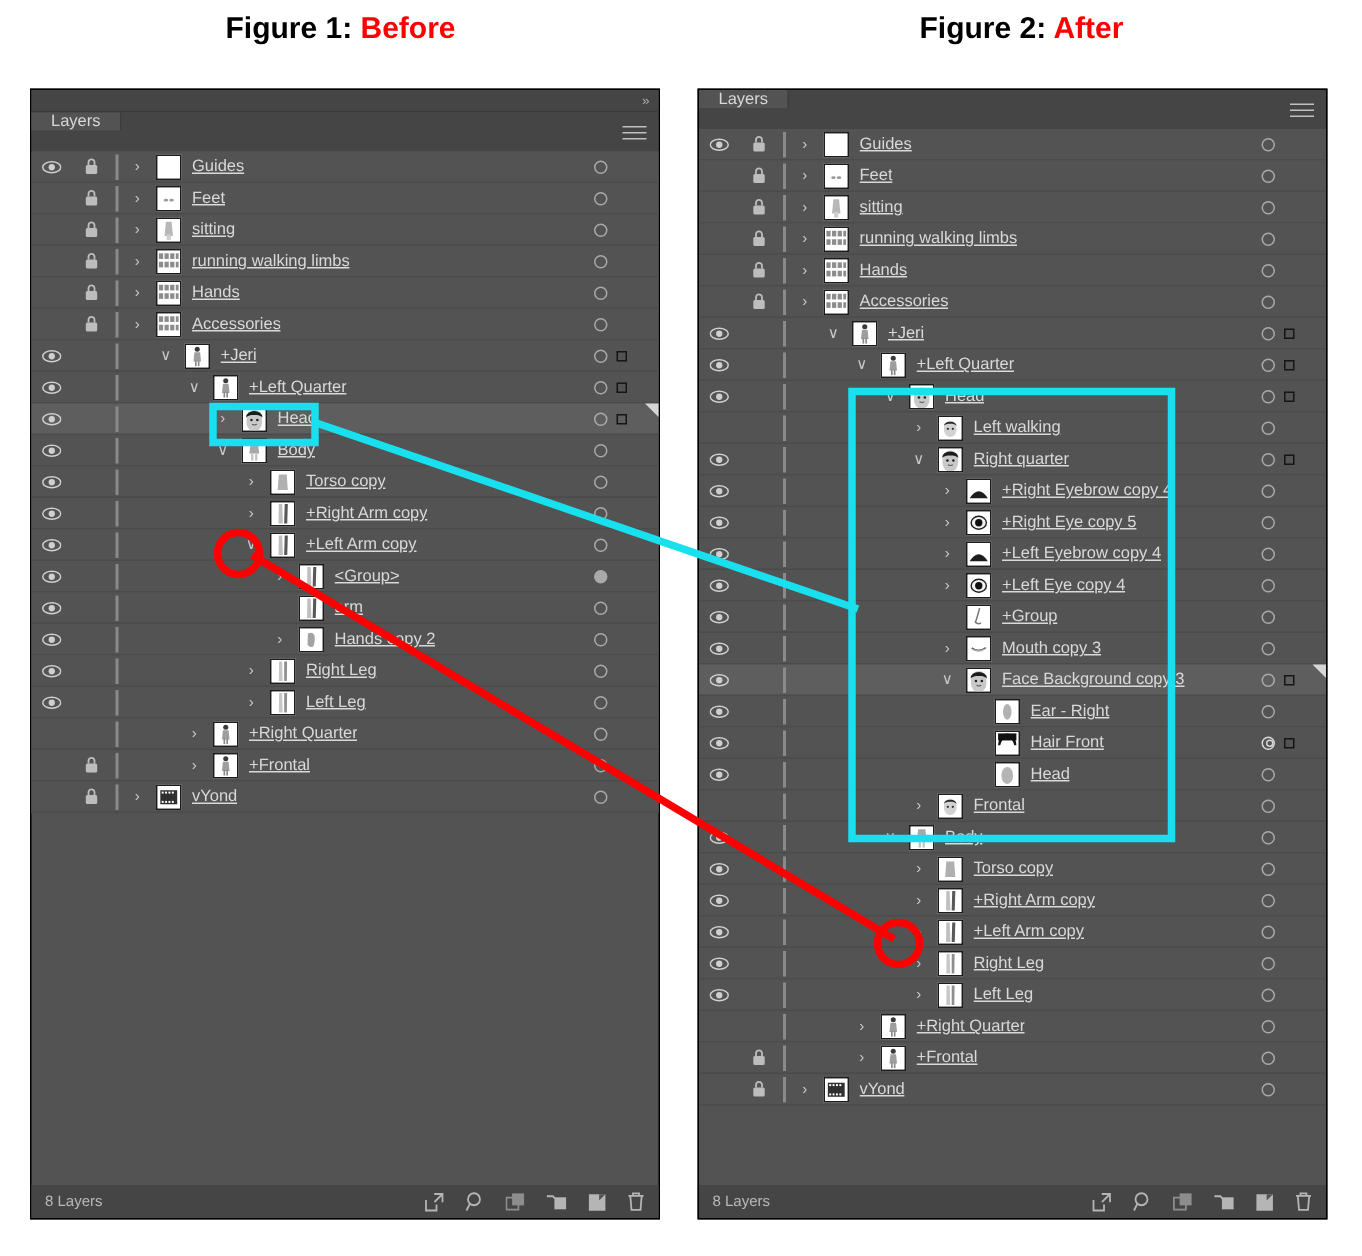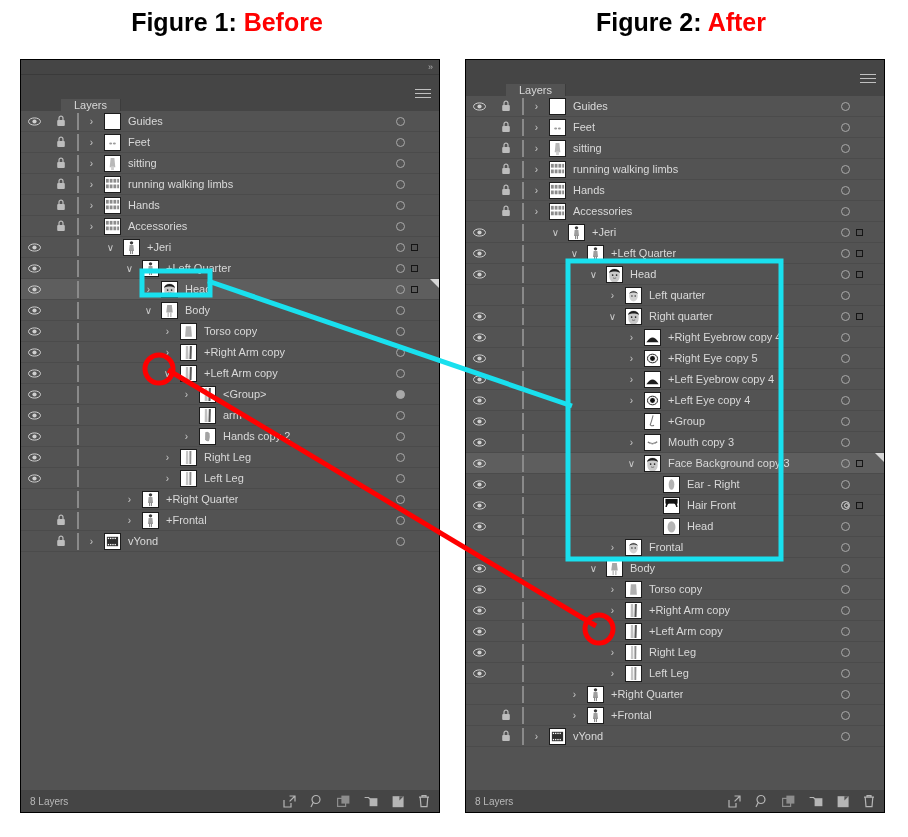--- a/index.html
+++ b/index.html
@@ -1,19 +1,19 @@
 <!DOCTYPE html>
 <html><head>
 <meta charset="utf-8">
 <style>
   html,body{margin:0;padding:0;background:#ffffff;}
   body{width:908px;height:837px;font-family:"Liberation Sans",sans-serif;position:relative;overflow:hidden;}
 
   .figure-title{
-    position:absolute;top:8px;font-size:25px;font-weight:bold;color:#000000;
+    position:absolute;top:8px;font-size:20px;font-weight:bold;color:#000000;
     text-align:center;white-space:nowrap;letter-spacing:0px;
   }
   .figure-title .accent{color:#ff0000;}
   #fig1-title{left:0;width:454px;}
   #fig2-title{left:454px;width:454px;}
 
   .panel{
     position:absolute;background:#535353;border:1px solid #000;box-sizing:border-box;
     font-size:11px;color:#d4d4d4;
   }
@@ -21,21 +21,21 @@
   #panel-after{left:465px;top:59px;width:420px;height:754px;}
 
   .collapse-bar{
     height:14px;background:#454545;position:relative;border-bottom:1px solid #3a3a3a;
   }
   .collapse-bar .chev{
     position:absolute;right:6px;top:1px;font-size:9px;color:#b0b0b0;line-height:12px;
   }
 
   .tabrow{
-    height:36px;background:#454545;display:flex;align-items:flex-end;position:relative;padding-left:40px;
+    height:26px;background:#454545;display:flex;align-items:flex-start;position:relative;
   }
   .tab{
     background:#535353;color:#d8d8d8;font-size:11px;display:flex;align-items:center;
     padding:0 13px;border-right:1px solid #3c3c3c;
   }
   .tab-filler{flex:1;background:#454545;}
   .menu-icon{
     position:absolute;right:8px;top:0;bottom:0;display:flex;flex-direction:column;
     justify-content:center;gap:3px;width:16px;
   }
@@ -67,21 +67,21 @@
   }
   .twisty.empty{color:transparent;}
 
   .thumb{
     width:17px;height:17px;flex:0 0 17px;border:1px solid #1c1c1c;background:#ffffff;
     margin-right:7px;overflow:hidden;position:relative;box-sizing:border-box;
   }
   .thumb svg{display:block;width:100%;height:100%;}
 
   .lname{
-    font-size:11px;color:#d9d9d9;white-space:nowrap;overflow:hidden;text-overflow:clip;
+    font-size:11px;color:#d9d9d9;white-space:nowrap;overflow:hidden;text-overflow:clip;text-decoration:underline;
   }
 
   .ring{
     width:9px;height:9px;border:1.5px solid #a9a9a9;border-radius:50%;box-sizing:border-box;
   }
   .ring.filled{background:#a9a9a9;}
   .ring.dbl{position:relative;border-color:#d6d6d6;}
   .ring.dbl:after{
     content:"";position:absolute;left:1.5px;top:1.5px;width:3px;height:3px;
     border:1.2px solid #d6d6d6;border-radius:50%;
@@ -1146,21 +1146,21 @@
           <span class="twisty">›</span>
           <span class="thumb" style="margin-left: 6px;">
             <svg viewBox="0 0 16 16">
               <rect width="16" height="16" fill="#fff"></rect>
               <ellipse cx="8" cy="8.5" rx="4.6" ry="5.8" fill="#d2d2d2"></ellipse>
               <path d="M3.4 6.2a4.7 3.6 0 0 1 9.2 0c0 .4-.5-1.4-4.6-1.4S3.4 6.6 3.4 6.2z" fill="#2a2a2a"></path>
               <circle cx="6.3" cy="8.4" r=".8" fill="#2a2a2a"></circle>
               <circle cx="9.8" cy="8.4" r=".8" fill="#2a2a2a"></circle>
             </svg>
           </span>
-          <span class="lname">Left quarter</span>
+          <span class="lname">Left walking</span>
         </div>
         <div class="c-right">
           <span class="ring"></span>
           <span class="sq hidden"></span>
         </div>
       </div>
       <div class="row">
         <div class="c-eye">
           <span class="eye">
             <svg width="13" height="9" viewBox="0 0 13 9">

